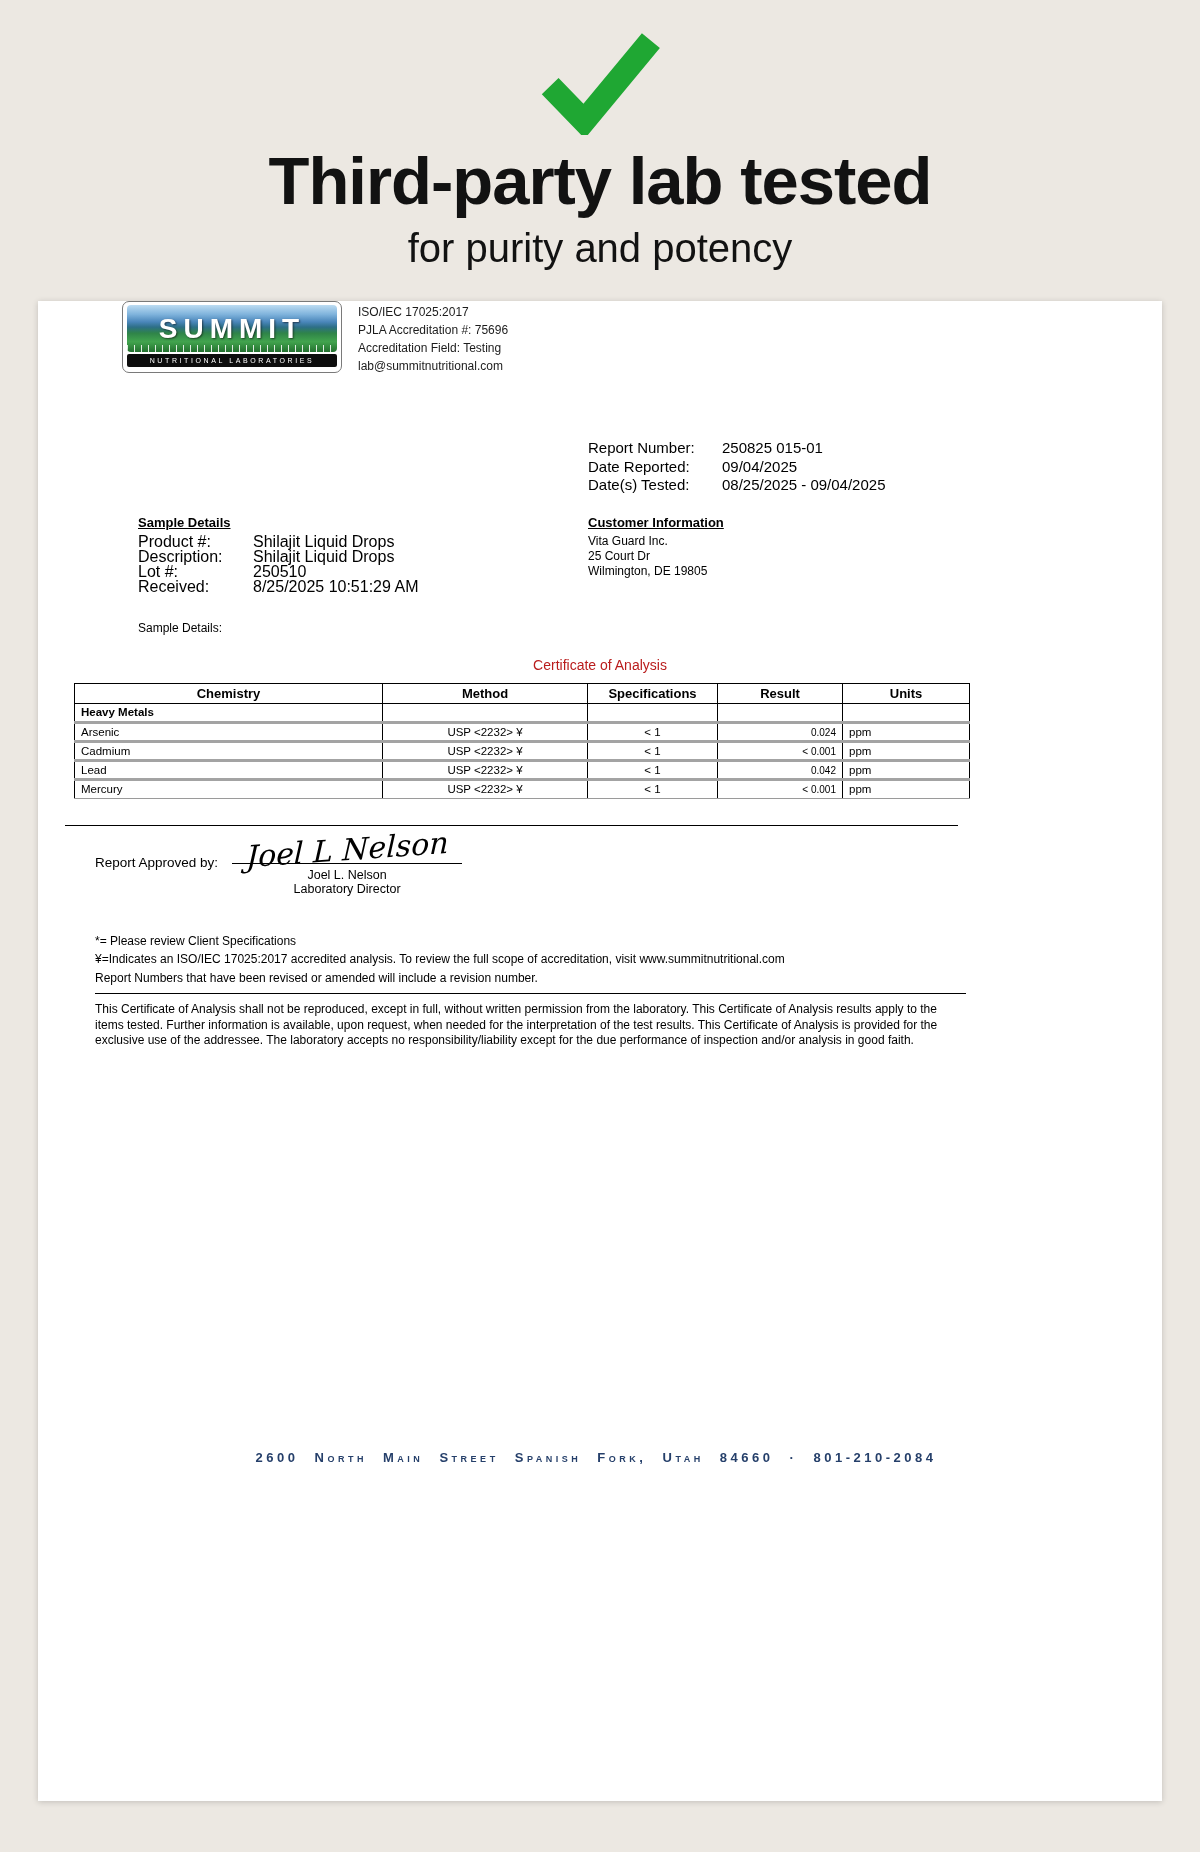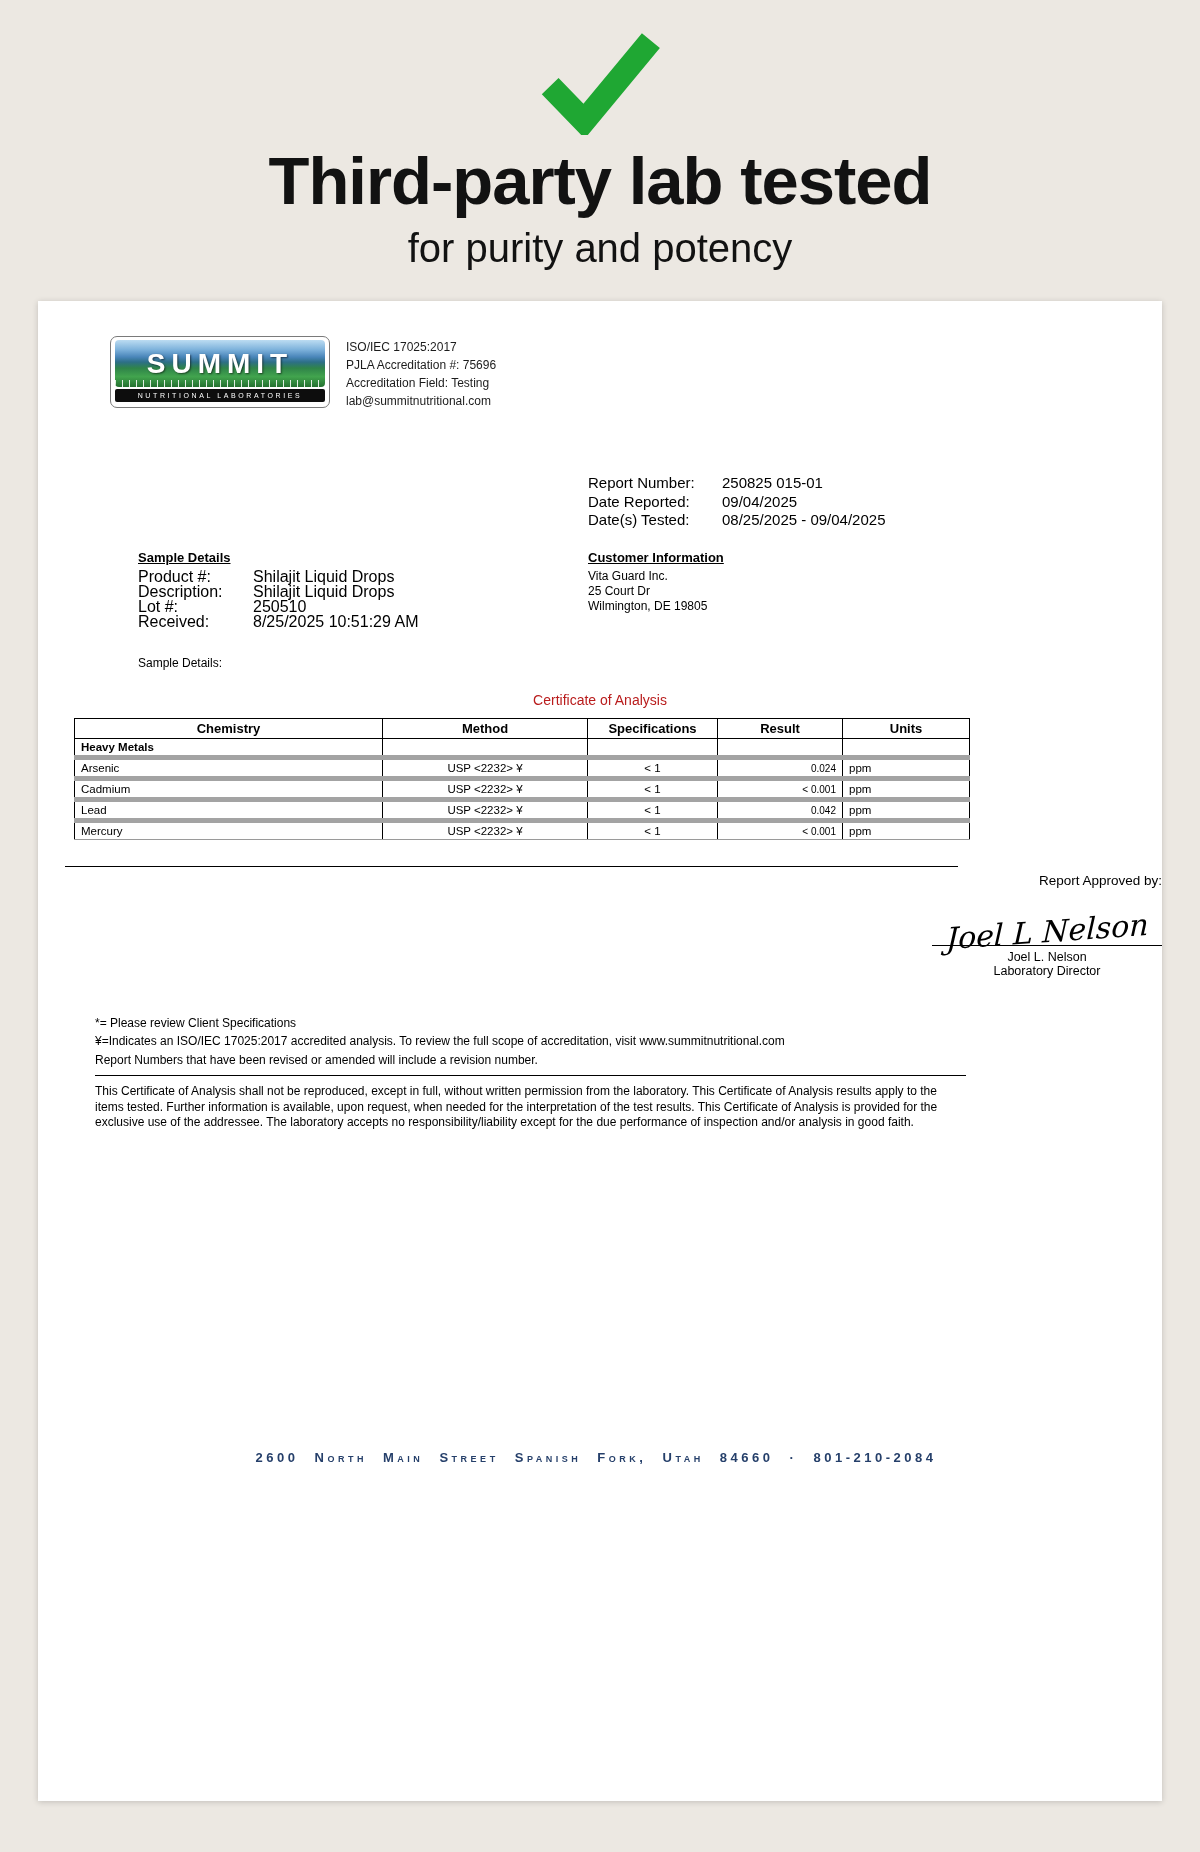--- a/index.html
+++ b/index.html
@@ -36,21 +36,21 @@
     position:relative;
     width:1124px;
     height:1500px;
     margin:30px auto 0 auto;
     background:#ffffff;
     box-shadow:0 1px 6px rgba(0,0,0,0.18);
     font-family:"Liberation Sans", sans-serif;
   }
 
   
-  .doc-header { display:flex; padding-top:35px; padding-left:72px; }
+  .doc-header { display:flex; padding-left:72px;margin-left:12px; }
   .logo {
     width:220px; height:72px;
     background:#fff;
     border:1px solid #7a7a7a;
     border-radius:7px;
     padding:3px 4px;
   }
   .logo-art {
     position:relative; height:47px; border-radius:4px; overflow:hidden;
     background:linear-gradient(180deg,#bcdcf2 0%,#7fb3dc 20%,#4a86ba 36%,#2d6f87 47%,#2f8449 60%,#42a44e 78%,#23702f 100%);
@@ -89,32 +89,32 @@
   
   .coa-title { margin-top:22px; text-align:center; font-size:14px; color:#b91c1c; }
   .coa-table-wrap { margin-top:10px; margin-left:24px; }
   table.coa { border-collapse:collapse; width:895px; table-layout:fixed;margin-left:12px; }
   table.coa, table.coa th, table.coa td { border:1px solid #000; }
   table.coa th {
     font-size:13px; font-weight:bold; text-align:center; padding:2px 4px; color:#000;
     border-bottom:1.5px solid #000;
   }
   table.coa td { font-size:11.5px; padding:2px 6px; height:19px; color:#000;
-    border-top:5px solid #a3a3a3; border-bottom:1px solid #9a9a9a; }
+    border-top:3px solid #a3a3a3; border-bottom:1px solid #9a9a9a; }
   table.coa td.c-left { text-align:left; }
   table.coa td.c-center { text-align:center; }
   table.coa td.c-result { text-align:right; font-size:10px; vertical-align:top; padding-top:3px; }
   table.coa tr.section-row td { font-weight:bold; font-size:11.5px; border-top:none; }
   col.col-chem {width:308px;} col.col-method {width:205px;} col.col-spec {width:130px;}
   col.col-result {width:125px;} col.col-units {width:127px;}
 
   .divider { margin:26px 0 0 27px; width:893px; border-top:1.5px solid #000; }
 
   
-  .approval { display:flex; align-items:flex-end; margin-top:6px; margin-left:57px;flex-direction:column; }
+  .approval { display:flex; align-items:flex-end; margin-top:6px; margin-left:57px; }
   .approval-label { font-size:13.5px; color:#000; margin-bottom:26px; }
   .sig-block { margin-left:14px; width:230px; text-align:center; }
   .sig-text {
     font-family:"DejaVu Serif", serif; font-style:italic; font-size:30px; color:#000;
     transform:rotate(-4deg) skewX(-6deg); display:inline-block; white-space:nowrap;
   }
   .sig-line { border-bottom:1px solid #000; margin-top:-4px; }
   .sig-name { font-size:12.5px; margin-top:4px; color:#000; }
   .sig-title { font-size:12.5px; color:#000; }
 

